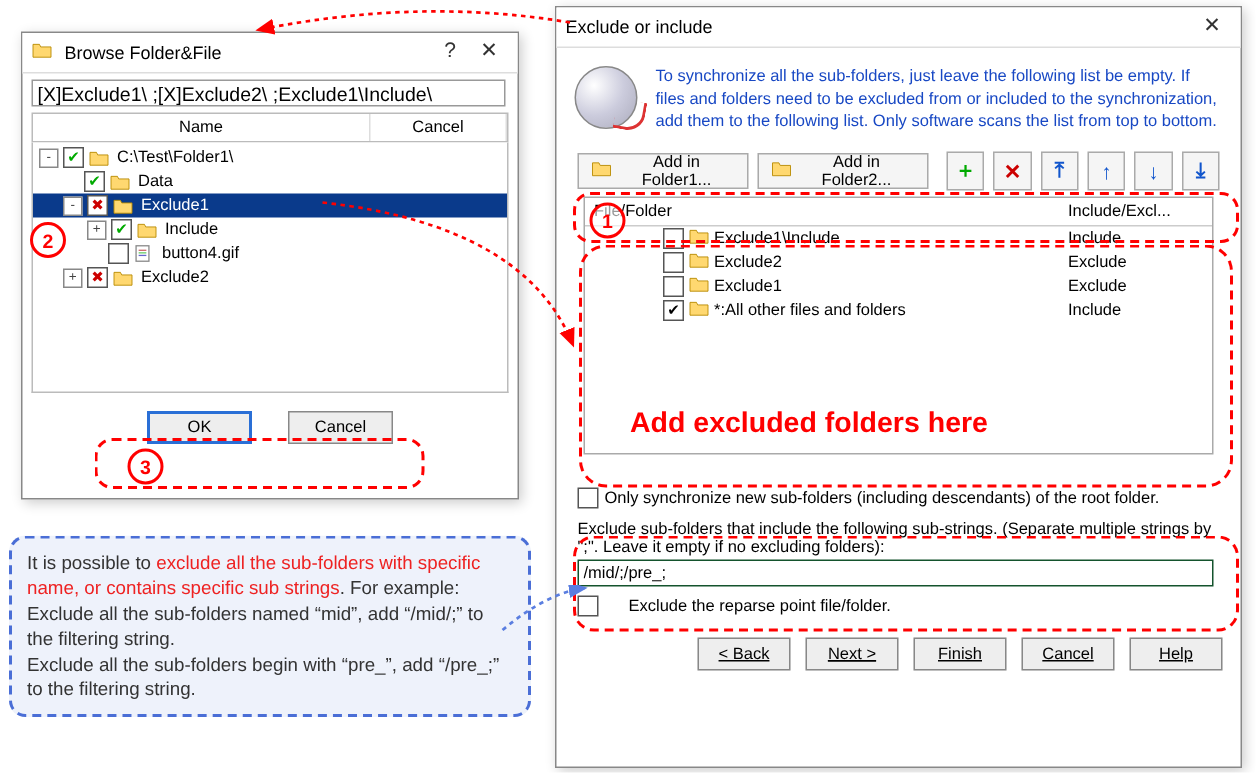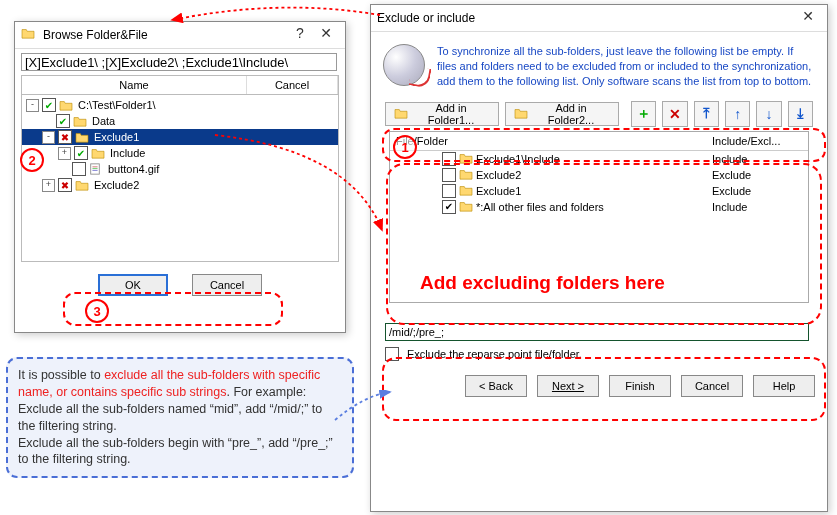--- a/index.html
+++ b/index.html
@@ -133,21 +133,21 @@
   .list-row { display:flex; align-items:center; height:16px; font-size:11px; padding-left:4px;}
   .list-row .cell-main { flex:1; display:flex; align-items:center; gap:3px;margin-left:48px;}
   .list-row .cell-ie { width:90px; text-align:left; padding-right:6px;}
   .chkbox { width:12px;height:12px;border:1px solid #555; display:inline-flex;align-items:center;justify-content:center;font-size:10px;background:#fff;}
   .section-label { font-size:11px; padding:2px 4px; }
   .txt-input {
     width: calc(100% - 4px);
     height:18px; border:1px solid #14532d; font-size:11px; padding:1px 3px;
     box-sizing:border-box;
   }
-  .wiz-buttons { display:flex; gap:10px; justify-content:flex-end; padding:10px 12px; }
+  .wiz-buttons { display:flex; gap:10px; justify-content:flex-end; padding:10px 12px;text-decoration:underline; }
   .wiz-buttons .btn { min-width:62px; }
 
   
   .anno-red-dash {
     position:absolute; border:2px dashed #f00; border-radius:12px; pointer-events:none;
   }
   .anno-blue-dash {
     position:absolute; border:2px dashed #4a6ed6; background:#eef2fb; padding:8px 10px;
     font-size:12.5px; line-height:1.35; color:#333;
   }
@@ -339,26 +339,31 @@
                 </svg></span>
               <span>*:All other files and folders</span>
             </div>
             <div class="cell-ie">Include</div>
           </div>
         </div>
     </div>
 
     <div style="height:20px;"></div>
 
-
+    <div style="display:flex;align-items:center;gap:4px;padding:2px 4px;">
+      <span class="chkbox"></span>
+      <span>Only synchronize new sub-folders (including descendants) of the root folder.</span>
+    </div>
+
+    <div class="section-label" style="margin-top:4px;">Exclude sub-folders that include the following sub-strings. (Separate multiple strings by ";". Leave it empty if no excluding folders):</div>
     <div style="padding:0 4px;">
       <input class="txt-input" value="/mid/;/pre_;" style="">
     </div>
 
-    <div style="display:flex;align-items:center;gap:8px;padding:6px 4px 2px;">
+    <div style="display:flex;align-items:center;gap:20px;padding:6px 4px 2px;">
       <span class="chkbox"></span>
       <span>Exclude the reparse point file/folder.</span>
     </div>
   </div>
 
   <div class="wiz-buttons">
     <button class="btn">&lt; Back</button>
     <button class="btn" style="text-decoration:underline;">Next &gt;</button>
     <button class="btn">Finish</button>
     <button class="btn">Cancel</button>
@@ -368,21 +373,21 @@
 
 <div class="anno-num" style="left:393px; top:135px;">1</div>
 <div class="anno-num" style="left:20px; top:148px;">2</div>
 <div class="anno-num" style="left:85px; top:299px;">3</div>
 
 <div class="anno-red-dash" style="left:382px; top:128px; width:440px; height:30px;"></div>
 <div class="anno-red-dash" style="left:63px; top:292px; width:216px; height:30px;"></div>
 <div class="anno-red-dash" style="left:386px; top:163px; width:432px; height:158px; border-radius:18px;"></div>
 <div class="anno-red-dash" style="left:382px; top:357px; width:440px; height:60px; border-radius:14px;"></div>
 
-<div class="anno-text-red" style="left:420px; top:272px;">Add excluding folders here</div>
+<div class="anno-text-red" style="left:420px; top:272px;">Add excluded folders here</div>
 
 <div class="anno-blue-dash" style="left:6px; top:357px; width:324px;border-radius:11px;">
   <span>It is possible to </span><span class="red">exclude all the sub-folders with specific name, or contains specific sub strings</span><span id="tip-p2">. For example:<br>Exclude all the sub-folders named “mid”, add “/mid/;” to the filtering string.<br>Exclude all the sub-folders begin with “pre_”, add “/pre_;” to the filtering string.</span>
 </div>
 
 <svg class="arrow" style="left:160px; top:0px;" width="230" height="40">
   <defs>
       <marker id="ah1" markerWidth="8" markerHeight="8" refX="6" refY="3" orient="auto">
         <path d="M0,0 L7,3 L0,6 z" fill="#f00"></path>
       </marker>

